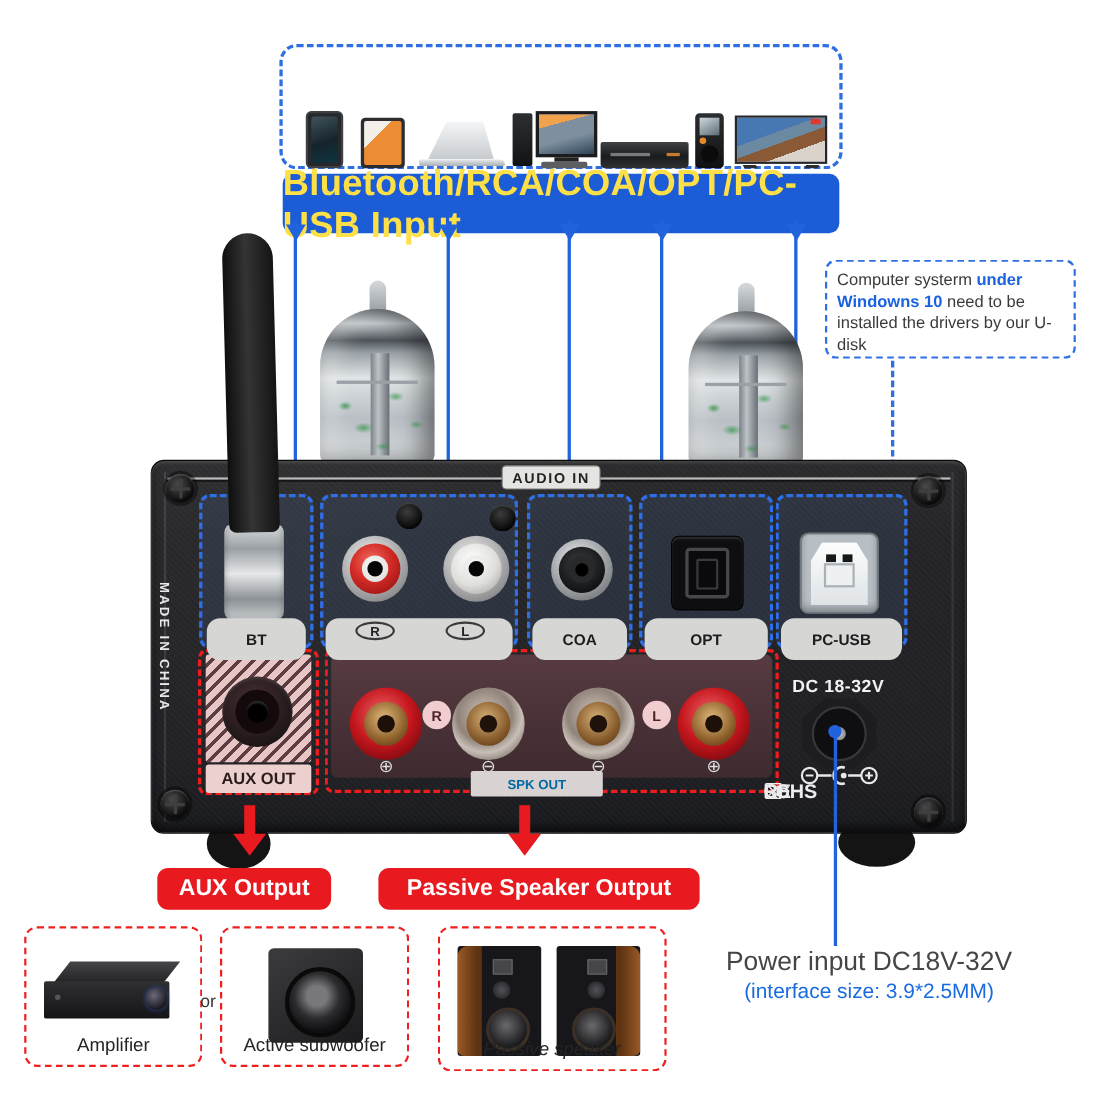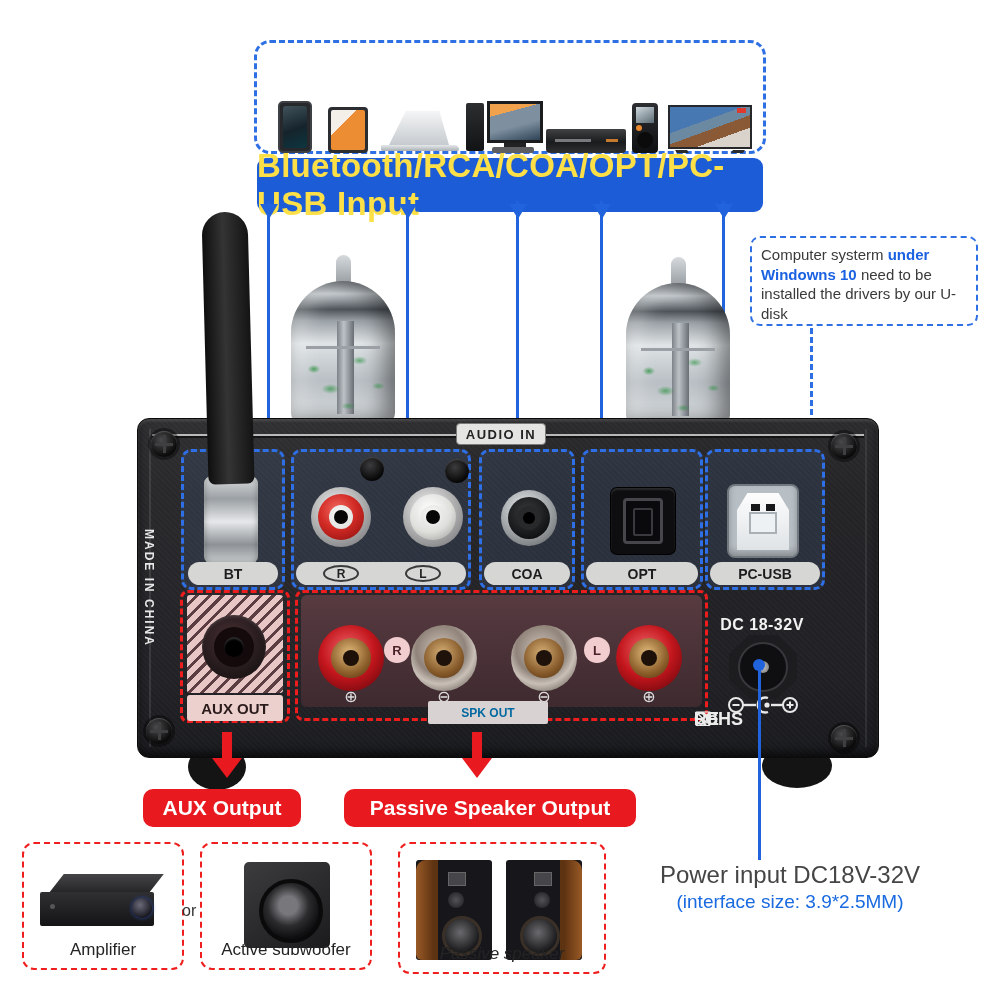--- a/index.html
+++ b/index.html
@@ -87,21 +87,21 @@
   .audioin{left:318px;top:4px;width:90px;height:22px;background:#e4e4e2;border-radius:4px;border:1px solid #7a7a78;
            display:flex;align-items:center;justify-content:center;font-size:13px;font-weight:700;color:#222;letter-spacing:1.5px;}
   .screw{width:26px;height:26px;border-radius:50%;background:radial-gradient(circle at 40% 35%,#4a4a4c,#0a0a0a 70%);
          box-shadow:0 0 0 3px rgba(0,0,0,.4),inset 0 1px 1px rgba(255,255,255,.2);}
   .screw::before{content:"";position:absolute;left:4px;top:11.5px;width:18px;height:3px;background:#3f3f41;}
   .screw::after{content:"";position:absolute;left:11.5px;top:4px;width:3px;height:18px;background:#3f3f41;}
   .made-in{left:4px;top:94px;height:150px;writing-mode:vertical-rl;display:flex;align-items:center;justify-content:center;
            font-size:12px;font-weight:700;color:#e8e8e8;letter-spacing:2px;white-space:nowrap;}
 
   .bsec{top:30px;height:141px;border:3px dashed #2f6fe6;border-radius:10px;background:rgba(85,125,190,.15);}
-  .strip{top:143px;height:23px;background:#d6d7d5;border-radius:12px;display:flex;align-items:center;justify-content:center;
+  .strip{top:143px;height:38px;background:#d6d7d5;border-radius:12px;display:flex;align-items:center;justify-content:center;
          font-size:14px;font-weight:700;color:#1c1c1c;z-index:3;}
   .pill{position:relative;width:36px;height:17px;border:2px solid #3a3a3a;border-radius:50%;display:flex;align-items:center;justify-content:center;
         font-size:12px;font-weight:700;color:#222;}
 
   .mini-screw{width:24px;height:24px;border-radius:50%;background:radial-gradient(circle at 42% 35%,#3c3c3e,#060606 72%);
               box-shadow:inset 0 1px 1px rgba(255,255,255,.18);}
   .rca{width:60px;height:60px;border-radius:50%;background:radial-gradient(circle at 42% 35%,#f2f2f2,#8e8e90 75%,#5c5c5e);}
   .rca .ring{left:7px;top:7px;width:46px;height:46px;border-radius:50%;}
   .rca .face{left:11px;top:11px;width:24px;height:24px;border-radius:50%;background:radial-gradient(circle at 45% 40%,#fbfbfb,#d9d9d7);}
   .rca .hole{left:5px;top:5px;width:14px;height:14px;border-radius:50%;background:#060606;}

